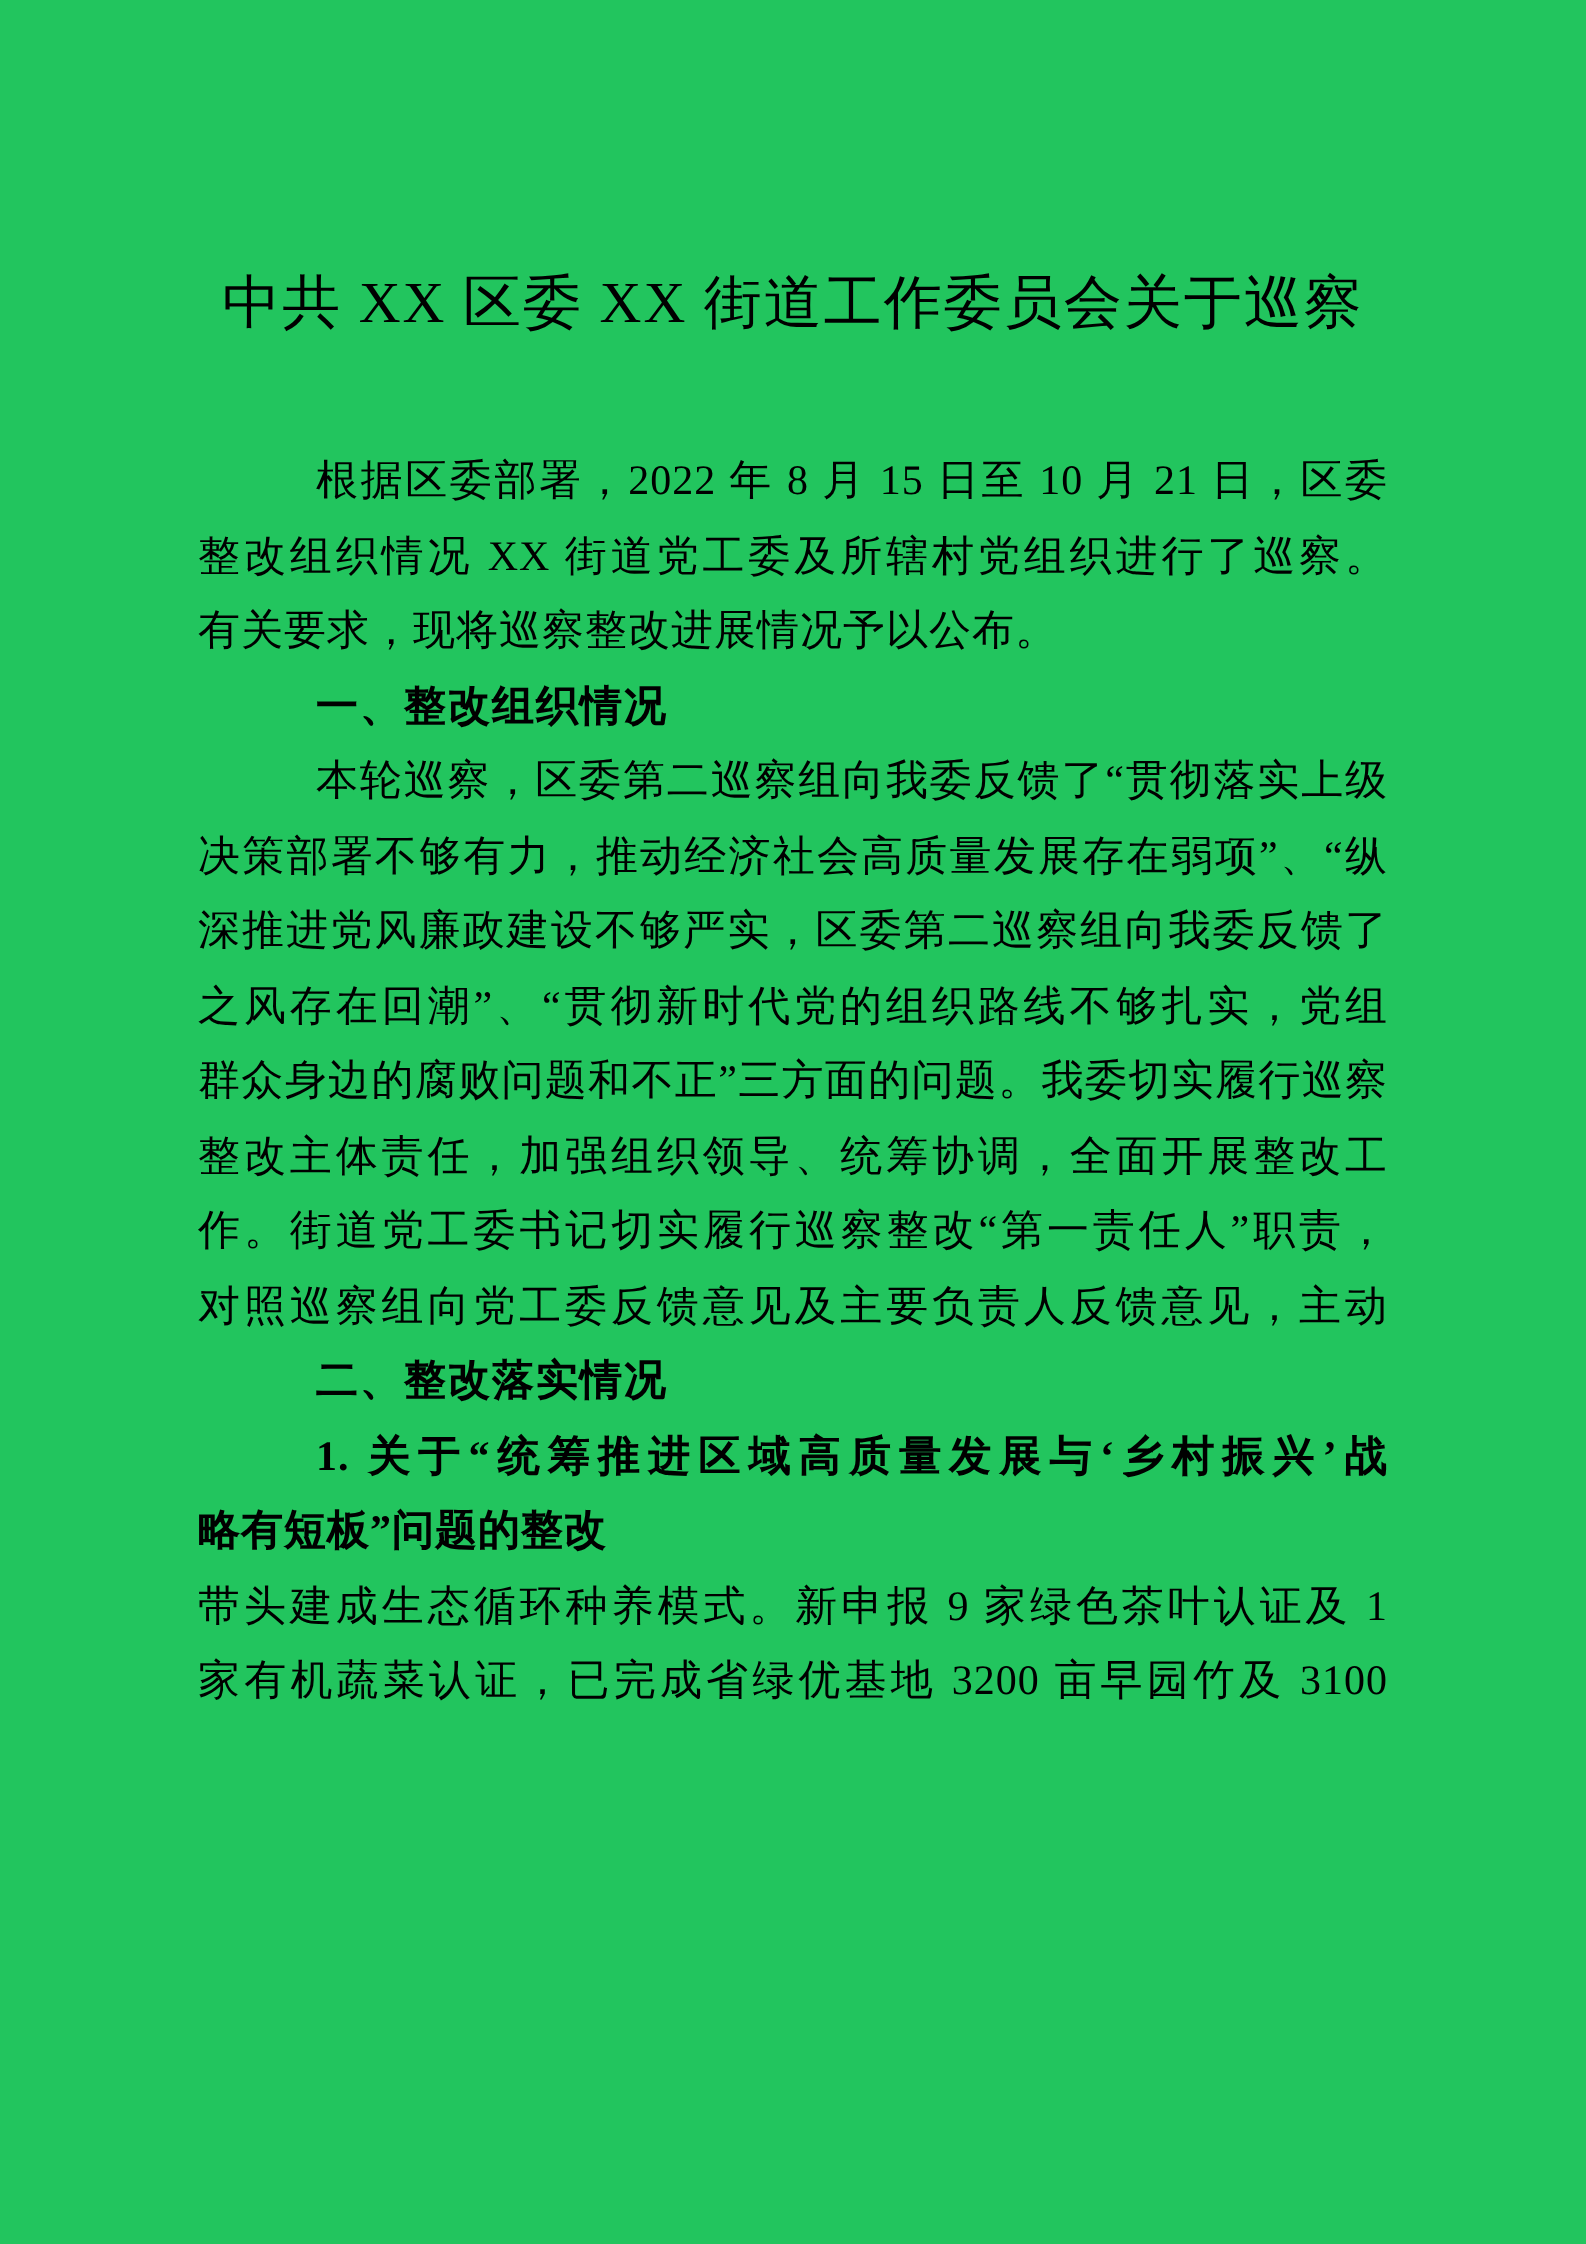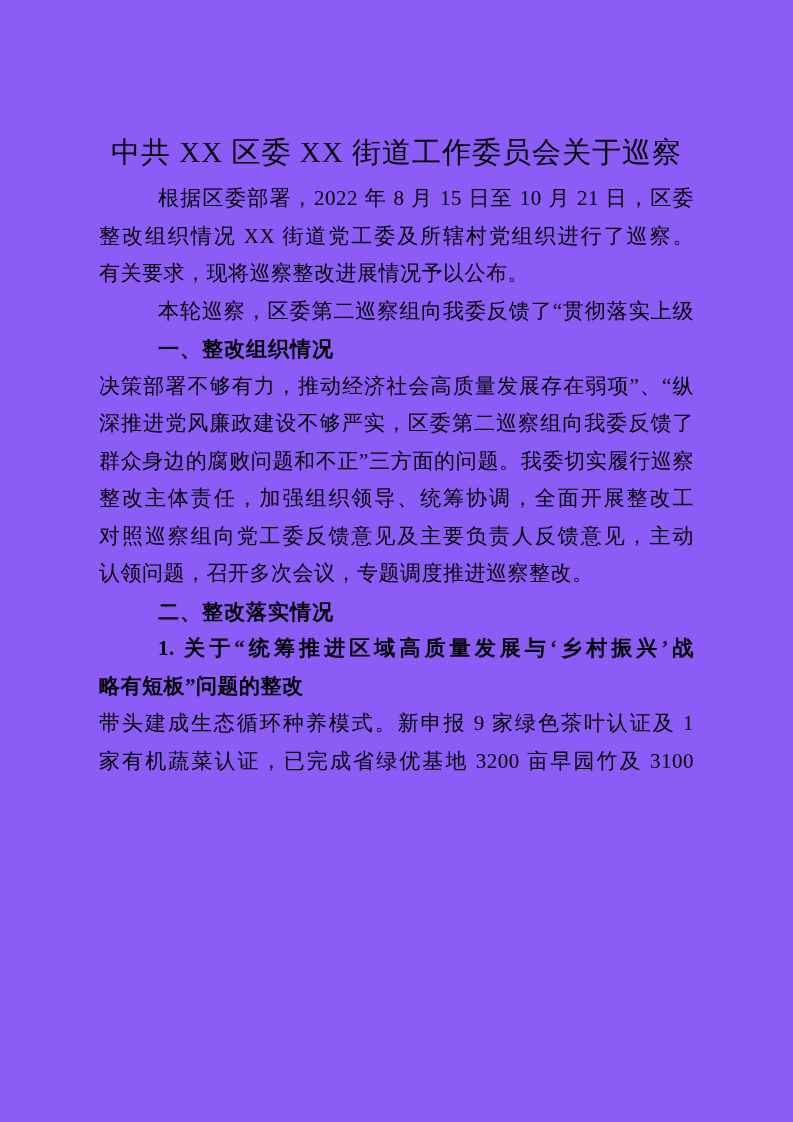--- a/index.html
+++ b/index.html
@@ -4,41 +4,42 @@
 <style>
   html, body {
     margin: 0;
     padding: 0;
     background: #ffffff;
   }
   .page {
     position: relative;
     width: 793px;
     height: 1122px;
-    background: #8b5cf6;
+    background: #22c55e;
     color: #000000;
     overflow: hidden;
     font-family: "Liberation Serif", "DejaVu Serif", serif;
   }
   .doc {
     position: absolute;
     left: 99px;
     top: 0;
     width: 595px;
   }
   .title {
     margin: 125px 0 0 0;
     padding: 0;
     font-size: 29px;
     line-height: 55px;
     font-weight: normal;
     text-align: center;
     letter-spacing: 1px;
   }
   .body-text {
+    margin-top: 42px;
   }
   .line {
     font-size: 21px;
     line-height: 37.5px;
     letter-spacing: 0.5px;
     white-space: pre-wrap;
   }
   
   .jl {
     text-align: justify;
@@ -69,29 +70,30 @@
     <h1 class="title">
       <div class="title-line">中共 XX 区委 XX 街道工作委员会关于巡察</div>
     </h1>
 
     <div class="body-text">
 
       <div class="line indent jl">根据区委部署，2022 年 8 月 15 日至 10 月 21 日，区委</div>
       <div class="line jl">整改组织情况 XX 街道党工委及所辖村党组织进行了巡察。</div>
       <div class="line">有关要求，现将巡察整改进展情况予以公布。</div>
 
+      <div class="line indent h-sans">一、整改组织情况</div>
+
       <div class="line indent jl">本轮巡察，区委第二巡察组向我委反馈了“贯彻落实上级</div>
-
-      <div class="line indent h-sans">一、整改组织情况</div>
       <div class="line jl">决策部署不够有力，推动经济社会高质量发展存在弱项”、“纵</div>
       <div class="line jl">深推进党风廉政建设不够严实，区委第二巡察组向我委反馈了</div>
+      <div class="line jl">之风存在回潮”、“贯彻新时代党的组织路线不够扎实，党组</div>
       <div class="line jl">群众身边的腐败问题和不正”三方面的问题。我委切实履行巡察</div>
       <div class="line jl">整改主体责任，加强组织领导、统筹协调，全面开展整改工</div>
+      <div class="line jl">作。街道党工委书记切实履行巡察整改“第一责任人”职责，</div>
       <div class="line jl">对照巡察组向党工委反馈意见及主要负责人反馈意见，主动</div>
-      <div class="line">认领问题，召开多次会议，专题调度推进巡察整改。</div>
 
       <div class="line indent h-sans">二、整改落实情况</div>
 
       <div class="line indent jl h-bold">1. 关于“统筹推进区域高质量发展与‘乡村振兴’战</div>
       <div class="line h-bold">略有短板”问题的整改</div>
 
       <div class="line jl">带头建成生态循环种养模式。新申报 9 家绿色茶叶认证及 1</div>
       <div class="line jl">家有机蔬菜认证，已完成省绿优基地 3200 亩早园竹及 3100</div>
 
     </div>

